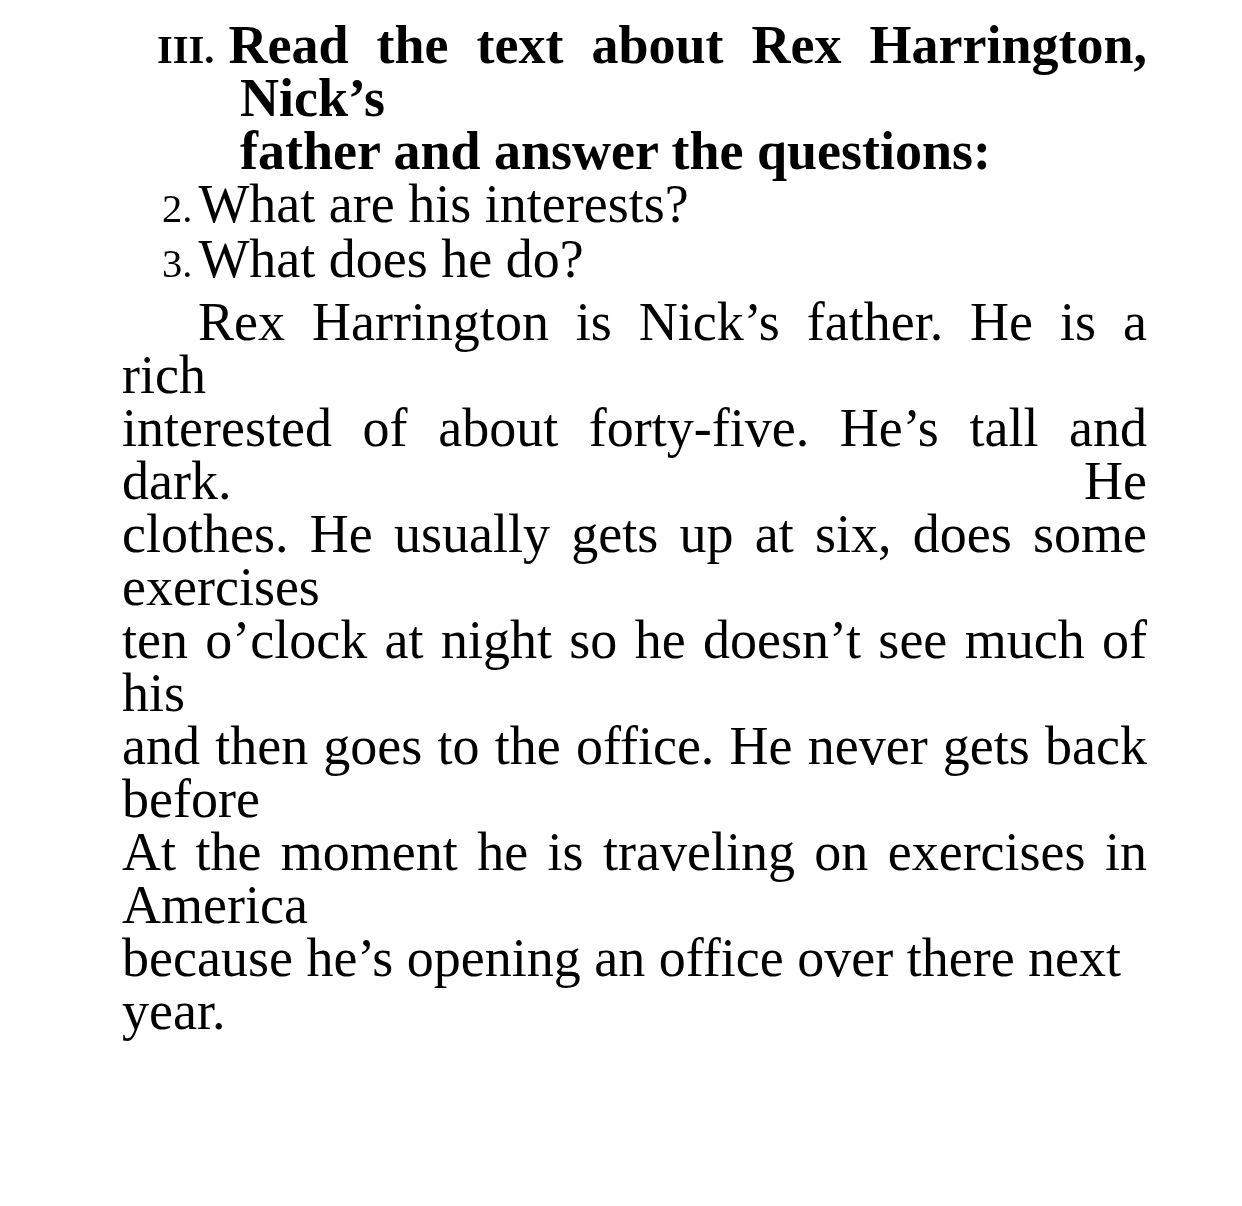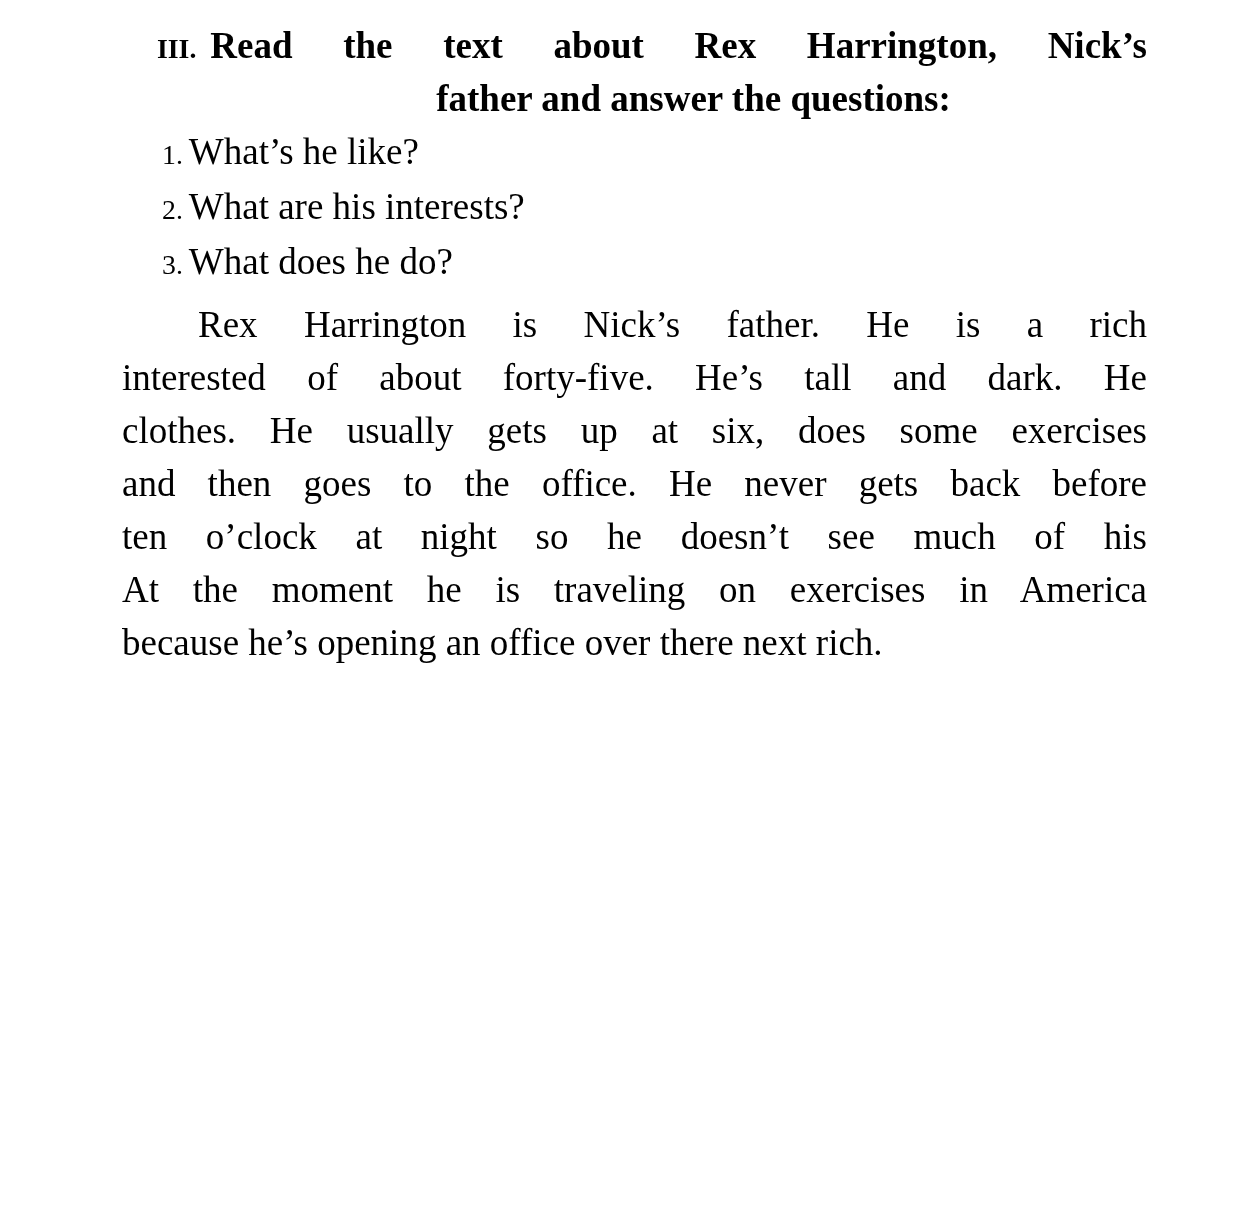--- a/index.html
+++ b/index.html
@@ -13,35 +13,35 @@
     overflow: hidden;
   }
   .sheet {
     box-sizing: border-box;
     width: 1242px;
     height: 970px;
     padding-top: 19px;
     background: #ffffff;
     color: #000000;
     font-family: "Liberation Serif", "DejaVu Serif", serif;
-    font-size: 37px;
+    font-size: 54px;
     line-height: 53px;
   }
   
   .heading {
     margin: 0 95px 0 240px;
     font-weight: bold;
   }
   .h-first {
     text-indent: -83px;
     text-align: justify;
     text-align-last: justify;
   }
   .h-rest {
-    text-align: center;
+    text-align: left;
   }
   .roman {
     font-size: 75%;
     line-height: 1;
   }
   .numsep {
     display: inline-block;
     width: 14px;
   }
   
@@ -82,28 +82,27 @@
 <body>
 
 <div class="sheet">
 
   <div class="heading">
     <div class="h-first"><span class="roman">III.</span><span class="numsep"></span><span>Read the text about Rex Harrington, Nick’s</span></div>
     <div class="h-rest"><span>father and answer the questions:</span></div>
   </div>
 
   <ol class="questions">
-    <li><span class="qnum">1.</span><span class="qsep"></span><span>What’s he like?</span></li>
     <li><span class="qnum">2.</span><span class="qsep"></span><span>What are his interests?</span></li>
     <li><span class="qnum">3.</span><span class="qsep"></span><span>What does he do?</span></li>
   </ol>
 
   <div class="para">
     <div class="p-line first">Rex Harrington is Nick’s father. He is a rich</div>
     <div class="p-line">interested of about forty-five. He’s tall and dark. He</div>
     <div class="p-line">clothes. He usually gets up at six, does some exercises</div>
+    <div class="p-line">ten o’clock at night so he doesn’t see much of his</div>
     <div class="p-line">and then goes to the office. He never gets back before</div>
-    <div class="p-line">ten o’clock at night so he doesn’t see much of his</div>
     <div class="p-line">At the moment he is traveling on exercises in America</div>
-    <div class="p-line last">because he’s opening an office over there next rich.</div>
+    <div class="p-line last">because he’s opening an office over there next year.</div>
   </div>
 
 </div>
 
 </body></html>

